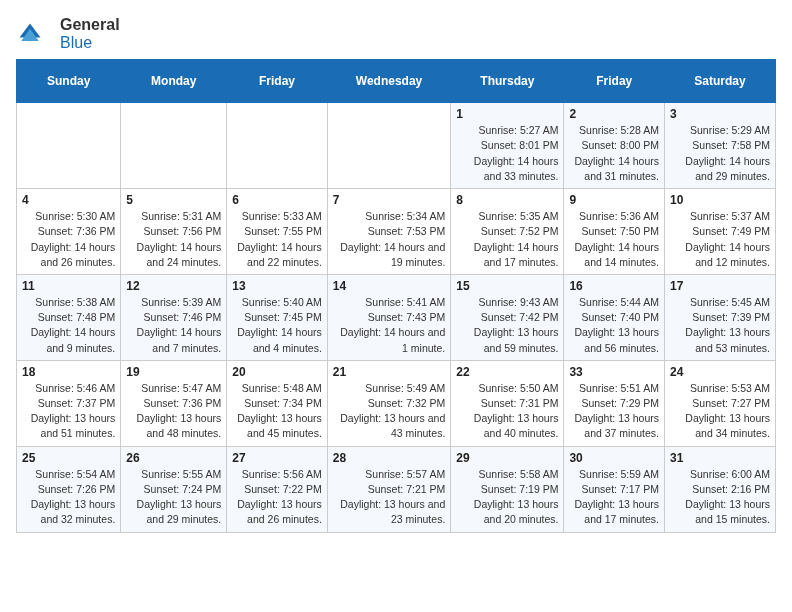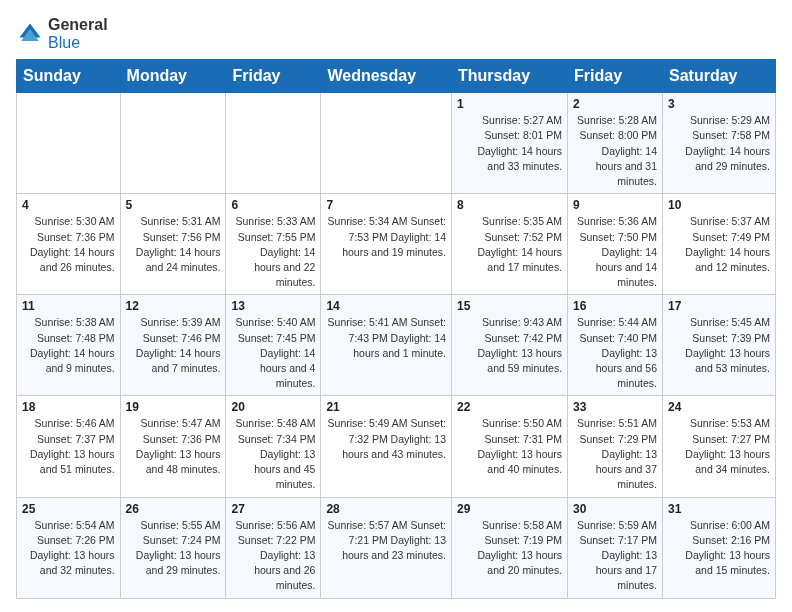--- a/index.html
+++ b/index.html
@@ -12,21 +12,21 @@
     }
     .header-area {
       display: flex;
       justify-content: space-between;
       align-items: flex-start;
       margin-bottom: 8px;
     }
     .logo {
       display: flex;
       align-items: center;
-      gap: 4px;
+      gap: 16px;
     }
     .logo-text {
       display: flex;
       flex-direction: column;
       line-height: 1.1;
     }
     .logo-general {
       font-size: 16px;
       font-weight: bold;
       color: #333;
@@ -53,23 +53,23 @@
       color: #444;
     }
     table {
       width: 100%;
       border-collapse: collapse;
       font-size: 11px;
     }
     thead tr th {
       background-color: #1a6db5;
       color: #fff;
-      text-align: left;
-      padding: 7px 6px;
-      font-size: 16px;
+      text-align: center;
+      padding: 14px 6px;
+      font-size: 12px;
       font-weight: bold;
       border: 1px solid #1a6db5;
     }
     tbody tr td {
       border: 1px solid #ccc;
       vertical-align: top;
       padding: 4px 5px;
       min-height: 80px;
       height: 80px;
       color: #333;

